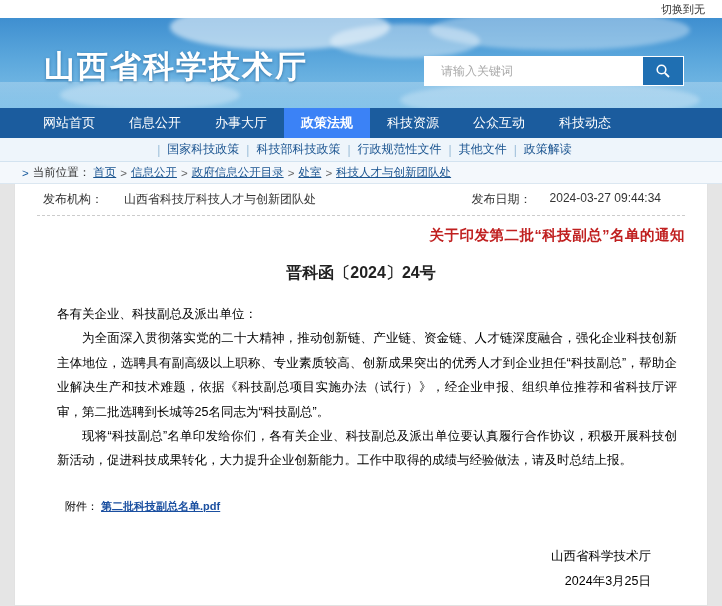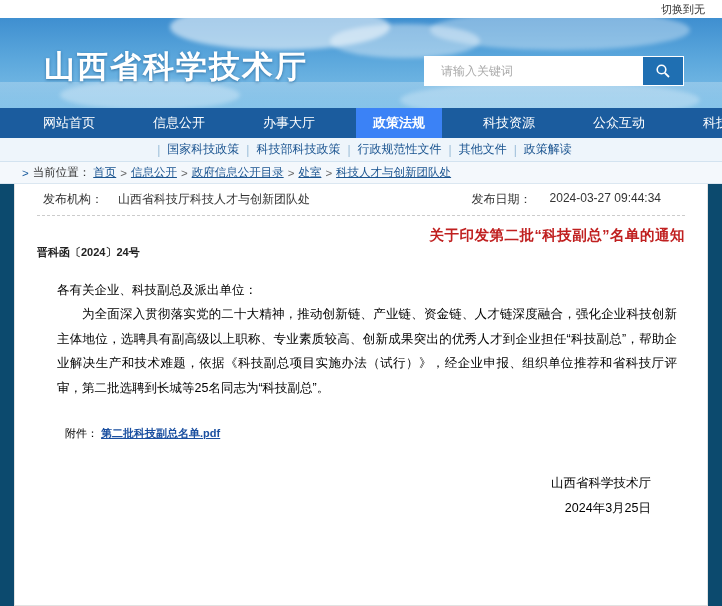--- a/index.html
+++ b/index.html
@@ -85,21 +85,20 @@
   }
   .searchbtn svg { display: block; }
 
   
   .nav {
     height: 30px;
     background: #1b5c9e;
     display: flex;
     align-items: stretch;
     padding-left: 26px;
-    gap: 24px;
   }
   .nav .item {
     color: #ffffff;
     font-size: 13px;
     padding: 0 17px;
     display: flex; align-items: center;
     cursor: pointer;
     white-space: nowrap;
   }
   .nav .item.active {
@@ -139,21 +138,21 @@
     color: #1a5490;
     text-decoration: underline;
     cursor: pointer;
   }
   .crumbbar .gt { color: #666; padding: 0 4px; }
 
   
   .page {
     position: relative;
     padding: 0 14px;
-    background: #0c4a6e;
+    background: #e5e5e5;
     height: calc(606px - 18px - 90px - 30px - 24px - 22px);
     overflow: hidden;
   }
   .panel {
     background: #ffffff;
     border: 1px solid #e2e2e2;
     border-top: 0;
     height: 100%;
     padding: 0 22px;
   }
@@ -161,35 +160,37 @@
   .metabar {
     display: flex;
     align-items: center;
     height: 32px;
     border-bottom: 1px dashed #cccccc;
     font-size: 12px;
     color: #333;
     padding: 0 6px;
   }
   .metabar .k { color: #333; }
-  .metabar .v { color: #333; margin-left: 15px; }
+  .metabar .v { color: #333; margin-left: 21px; }
   .metabar .right { margin-left: auto; display: flex; align-items: flex-start; padding-right: 18px; }
   .metabar .right .v { margin-left: 18px; }
 
   .doc-title {
     text-align: right;
     font-size: 14.5px;
     font-weight: bold;
     color: #c02020;
     margin: 10px 0 0 0;
     letter-spacing: 0.5px;
   }
   .doc-num {
-    font-size: 11px;
+    text-align: center;
+    font-size: 16px;
     color: #222;
+    margin-top: 18px;
     font-weight: bold;
   }
 
   .body-wrap {
     margin: 18px 8px 0 20px;
     font-size: 12.5px;
     color: #000;
     line-height: 1.95;
   }
   .body-wrap p { margin: 0 0 0 0; text-align: justify; }
@@ -290,20 +291,21 @@
         <span class="v">2024-03-27 09:44:34</span>
       </span>
     </div>
 
     <div class="doc-title">关于印发第二批“科技副总”名单的通知</div>
     <div class="doc-num">晋科函〔2024〕24号</div>
 
     <div class="body-wrap">
       <p>各有关企业、科技副总及派出单位：</p>
       <p class="indent">为全面深入贯彻落实党的二十大精神，推动创新链、产业链、资金链、人才链深度融合，强化企业科技创新主体地位，选聘具有副高级以上职称、专业素质较高、创新成果突出的优秀人才到企业担任“科技副总”，帮助企业解决生产和技术难题，依据《科技副总项目实施办法（试行）》，经企业申报、组织单位推荐和省科技厅评审，第二批选聘到长城等25名同志为“科技副总”。</p>
+      <p class="indent">现将“科技副总”名单印发给你们，各有关企业、科技副总及派出单位要认真履行合作协议，积极开展科技创新活动，促进科技成果转化，大力提升企业创新能力。工作中取得的成绩与经验做法，请及时总结上报。</p>
     </div>
 
     <div class="attach">
       <span>附件：</span>
       <a>第二批科技副总名单.pdf</a>
     </div>
 
     <div class="sign">
       <div>山西省科学技术厅</div>
       <div>2024年3月25日</div>

